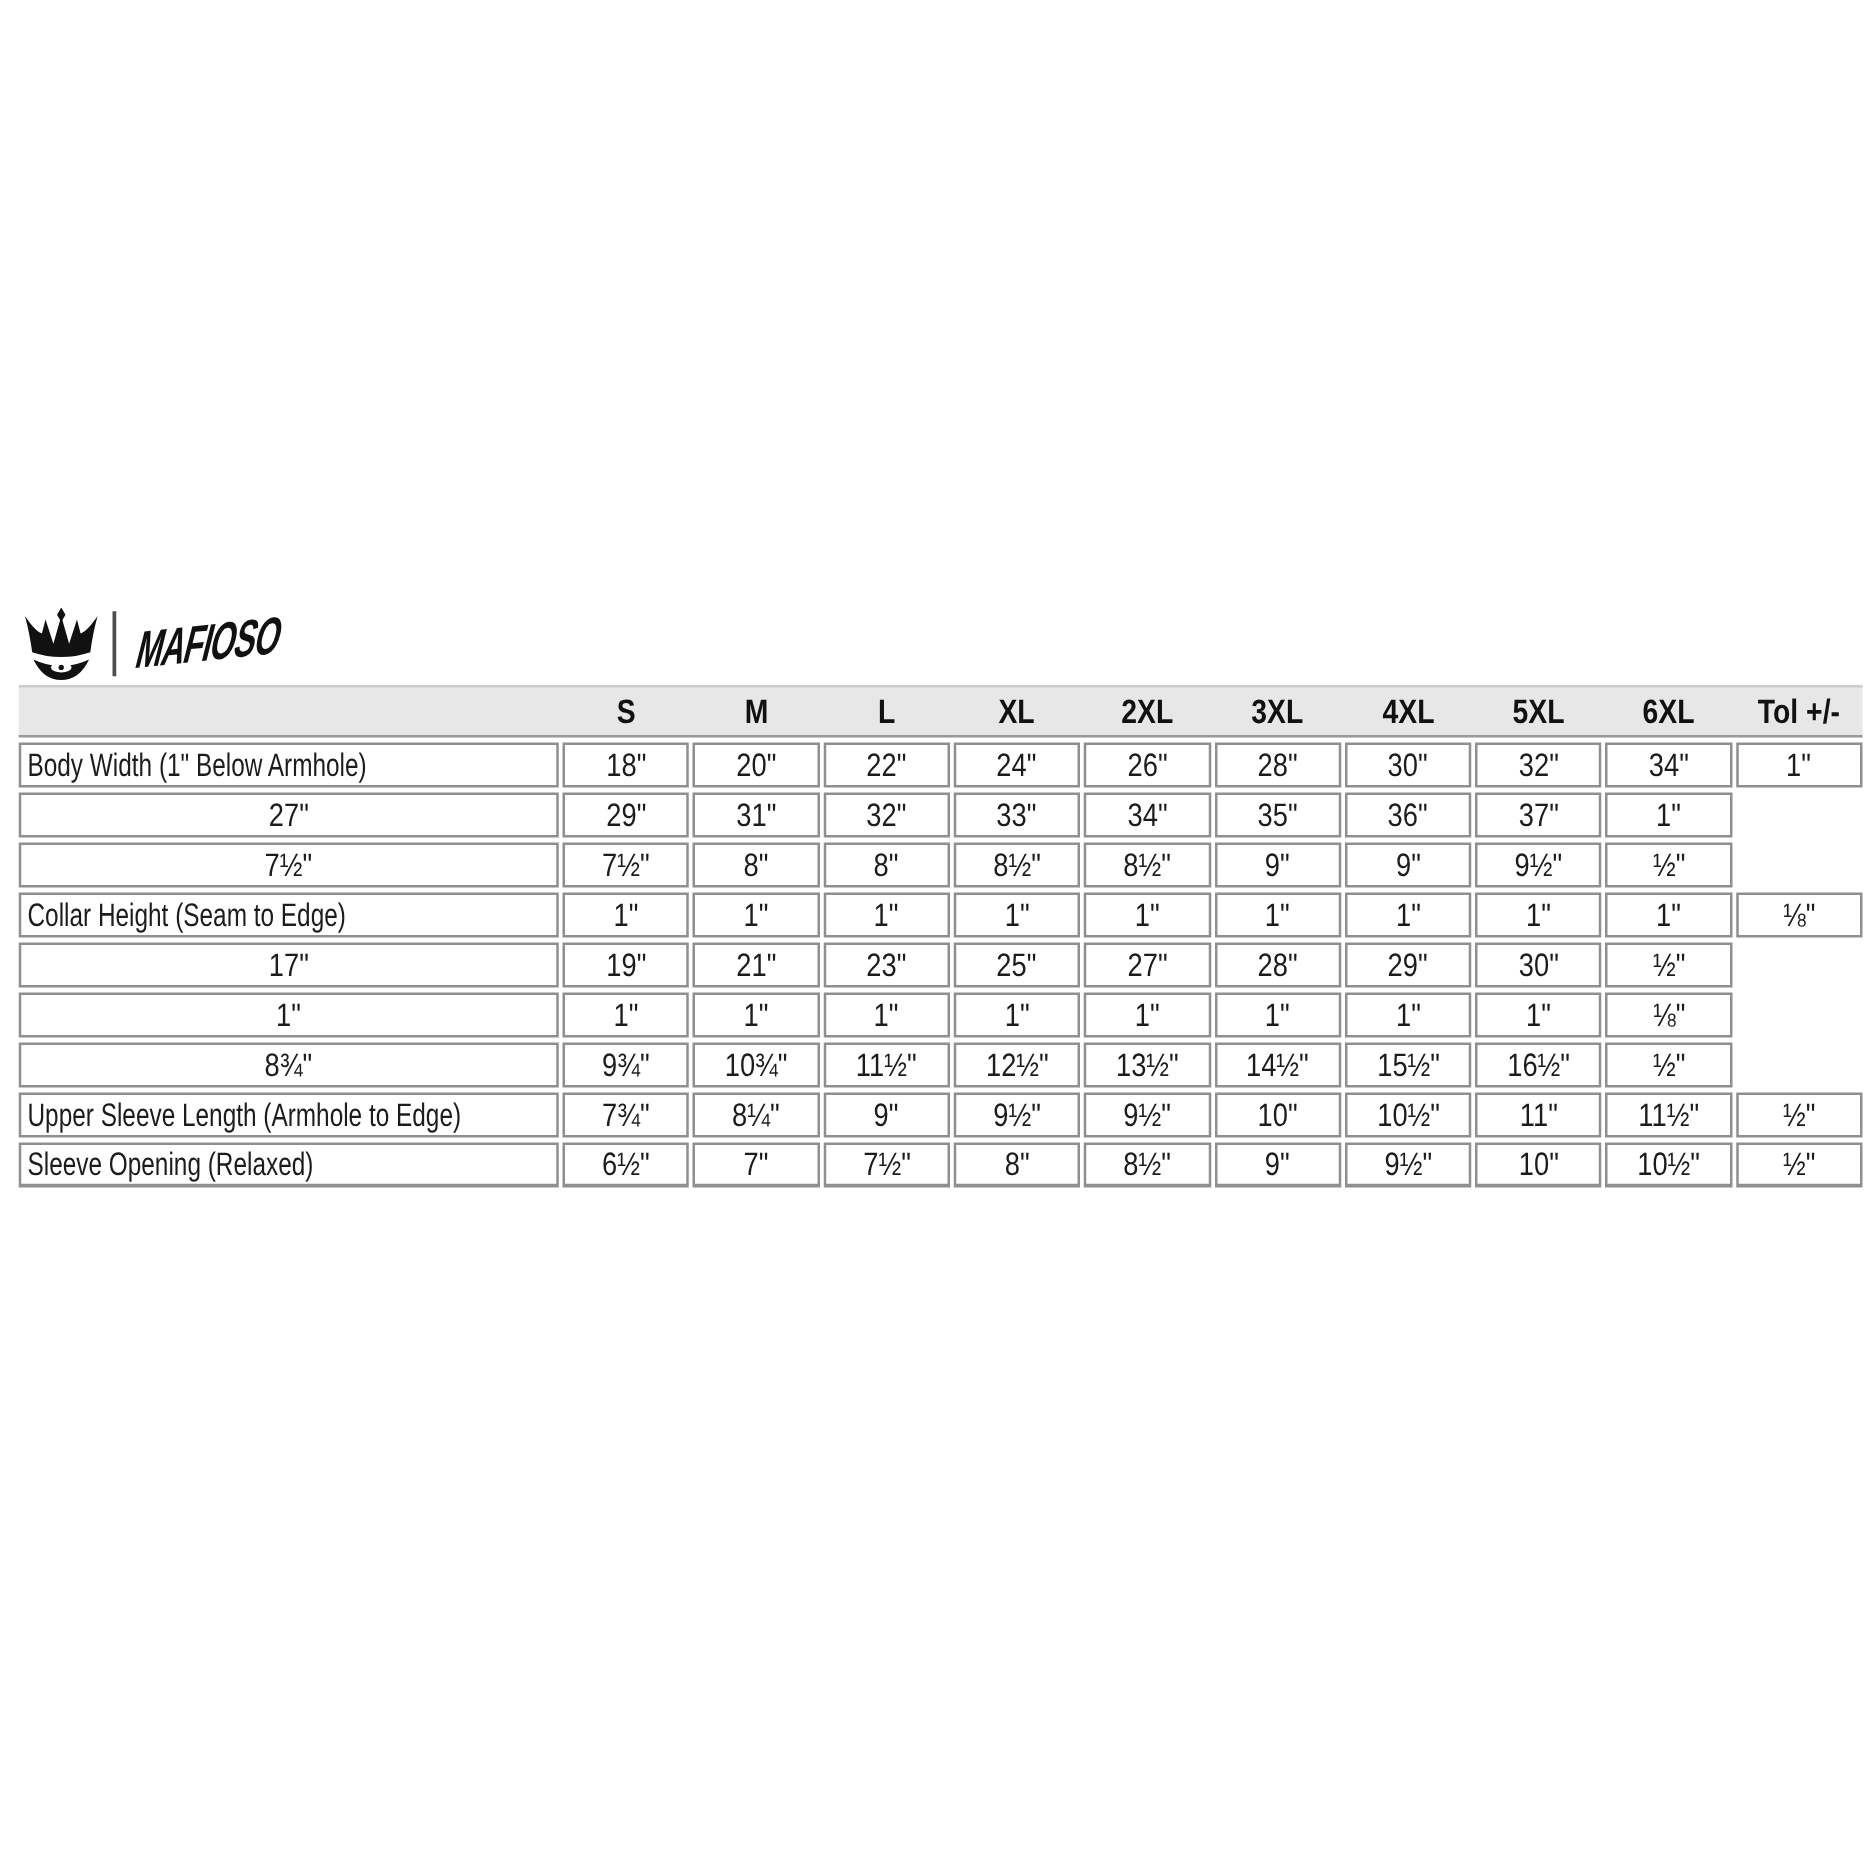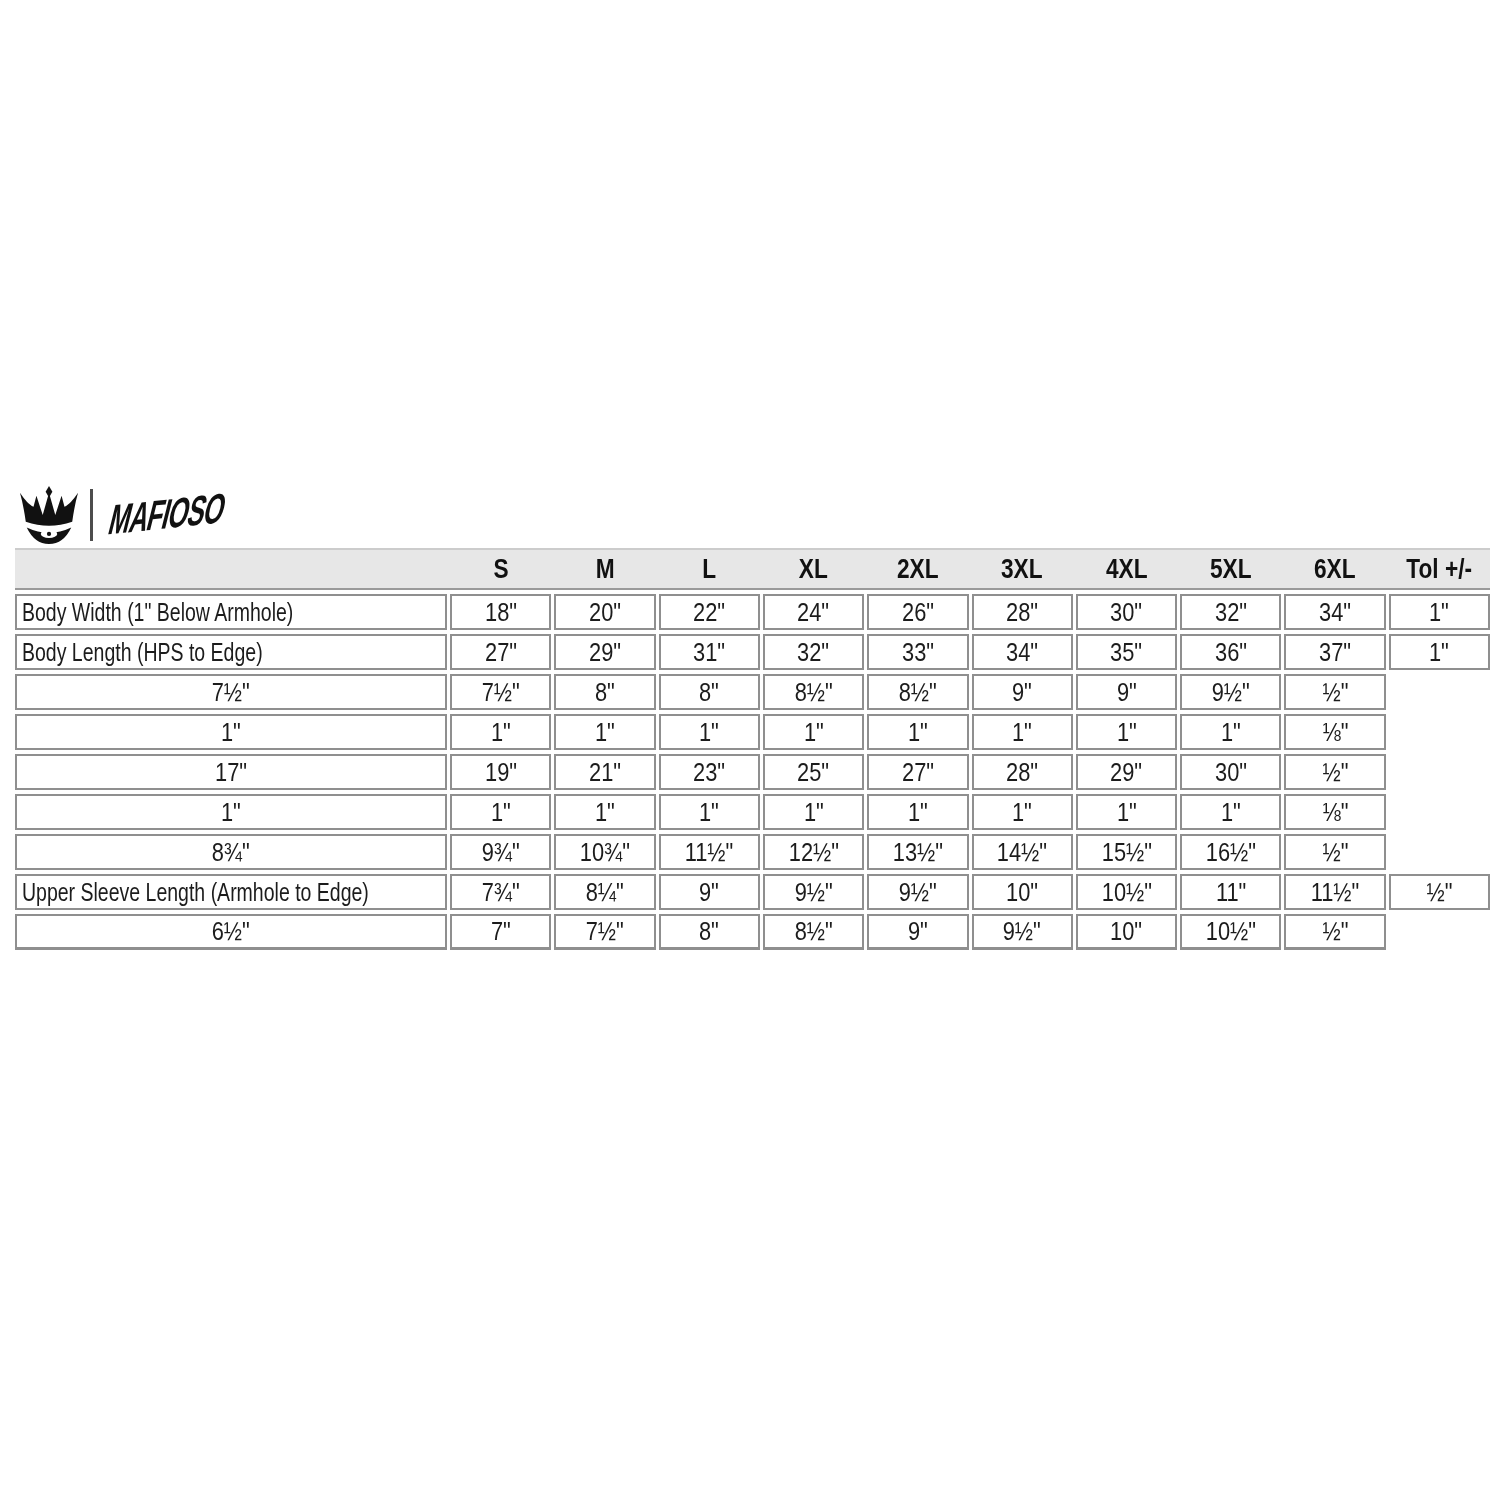--- a/index.html
+++ b/index.html
@@ -113,87 +113,87 @@
             <span class="cond">32"</span>
           </div>
           <div class="cell val-cell">
             <span class="cond">34"</span>
           </div>
           <div class="cell val-cell">
             <span class="cond">1"</span>
           </div>
         </div>
         <div class="trow">
+          <div class="cell val-cell">
+            <span class="cond">27"</span>
+          </div>
+          <div class="cell val-cell">
+            <span class="cond">29"</span>
+          </div>
+          <div class="cell val-cell">
+            <span class="cond">31"</span>
+          </div>
+          <div class="cell val-cell">
+            <span class="cond">32"</span>
+          </div>
+          <div class="cell val-cell">
+            <span class="cond">33"</span>
+          </div>
+          <div class="cell val-cell">
+            <span class="cond">34"</span>
+          </div>
+          <div class="cell val-cell">
+            <span class="cond">35"</span>
+          </div>
+          <div class="cell val-cell">
+            <span class="cond">36"</span>
+          </div>
+          <div class="cell val-cell">
+            <span class="cond">37"</span>
+          </div>
+          <div class="cell val-cell">
+            <span class="cond">1"</span>
+          </div>
+        </div>
+        <div class="trow">
+          <div class="cell val-cell">
+            <span class="cond">7½"</span>
+          </div>
+          <div class="cell val-cell">
+            <span class="cond">7½"</span>
+          </div>
+          <div class="cell val-cell">
+            <span class="cond">8"</span>
+          </div>
+          <div class="cell val-cell">
+            <span class="cond">8"</span>
+          </div>
+          <div class="cell val-cell">
+            <span class="cond">8½"</span>
+          </div>
+          <div class="cell val-cell">
+            <span class="cond">8½"</span>
+          </div>
+          <div class="cell val-cell">
+            <span class="cond">9"</span>
+          </div>
+          <div class="cell val-cell">
+            <span class="cond">9"</span>
+          </div>
+          <div class="cell val-cell">
+            <span class="cond">9½"</span>
+          </div>
+          <div class="cell val-cell">
+            <span class="cond">½"</span>
+          </div>
+        </div>
+        <div class="trow">
           <div class="cell label-cell">
-            <span class="condL">Body Length (HPS to Edge)</span>
-          </div>
-          <div class="cell val-cell">
-            <span class="cond">27"</span>
-          </div>
-          <div class="cell val-cell">
-            <span class="cond">29"</span>
-          </div>
-          <div class="cell val-cell">
-            <span class="cond">31"</span>
-          </div>
-          <div class="cell val-cell">
-            <span class="cond">32"</span>
-          </div>
-          <div class="cell val-cell">
-            <span class="cond">33"</span>
-          </div>
-          <div class="cell val-cell">
-            <span class="cond">34"</span>
-          </div>
-          <div class="cell val-cell">
-            <span class="cond">35"</span>
-          </div>
-          <div class="cell val-cell">
-            <span class="cond">36"</span>
-          </div>
-          <div class="cell val-cell">
-            <span class="cond">37"</span>
-          </div>
-          <div class="cell val-cell">
-            <span class="cond">1"</span>
-          </div>
-        </div>
-        <div class="trow">
-          <div class="cell val-cell">
-            <span class="cond">7½"</span>
-          </div>
-          <div class="cell val-cell">
-            <span class="cond">7½"</span>
-          </div>
-          <div class="cell val-cell">
-            <span class="cond">8"</span>
-          </div>
-          <div class="cell val-cell">
-            <span class="cond">8"</span>
-          </div>
-          <div class="cell val-cell">
-            <span class="cond">8½"</span>
-          </div>
-          <div class="cell val-cell">
-            <span class="cond">8½"</span>
-          </div>
-          <div class="cell val-cell">
-            <span class="cond">9"</span>
-          </div>
-          <div class="cell val-cell">
-            <span class="cond">9"</span>
-          </div>
-          <div class="cell val-cell">
-            <span class="cond">9½"</span>
-          </div>
-          <div class="cell val-cell">
-            <span class="cond">½"</span>
-          </div>
-        </div>
-        <div class="trow">
+            <span class="condL">Collar Height (Seam to Edge)</span>
+          </div>
           <div class="cell val-cell">
             <span class="cond">1"</span>
           </div>
           <div class="cell val-cell">
             <span class="cond">1"</span>
           </div>
           <div class="cell val-cell">
             <span class="cond">1"</span>
           </div>
           <div class="cell val-cell">
@@ -343,20 +343,23 @@
             <span class="cond">11"</span>
           </div>
           <div class="cell val-cell">
             <span class="cond">11½"</span>
           </div>
           <div class="cell val-cell">
             <span class="cond">½"</span>
           </div>
         </div>
         <div class="trow">
+          <div class="cell label-cell">
+            <span class="condL">Sleeve Opening (Relaxed)</span>
+          </div>
           <div class="cell val-cell">
             <span class="cond">6½"</span>
           </div>
           <div class="cell val-cell">
             <span class="cond">7"</span>
           </div>
           <div class="cell val-cell">
             <span class="cond">7½"</span>
           </div>
           <div class="cell val-cell">

